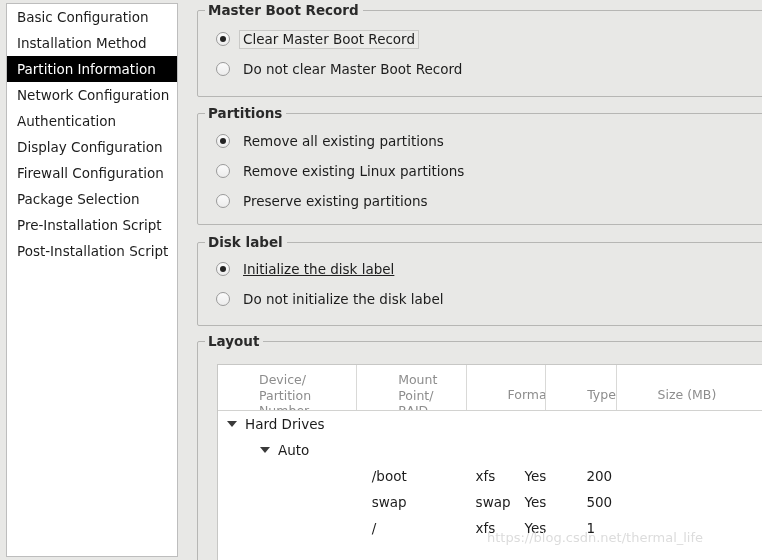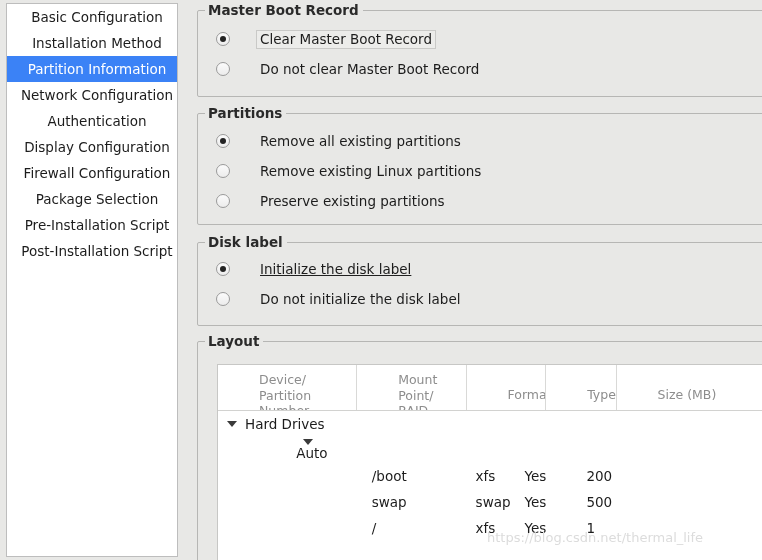--- a/index.html
+++ b/index.html
@@ -21,33 +21,32 @@
   #sidebar {
     position: absolute;
     left: 6px;
     top: 3px;
     width: 172px;
     height: 554px;
     background: #ffffff;
     border: 1px solid #bdbdbd;
     box-sizing: border-box;
     overflow: hidden;
-    text-align: center;
   }
   .side-item {
     height: 26px;
     line-height: 26px;
     padding-left: 10px;
     font-size: 13.5px;
     color: #1c1c1c;
     white-space: nowrap;
     box-sizing: border-box;
   }
   .side-item.selected {
-    background: #3b82f6;
+    background: #000000;
     color: #ffffff;
   }
 
   
   #content {
     position: absolute;
     left: 190px;
     top: 0;
     width: 572px;
     height: 560px;
@@ -98,21 +97,21 @@
     content: "";
     position: absolute;
     width: 6px;
     height: 6px;
     border-radius: 50%;
     background: #232323;
     left: 3px;
     top: 3px;
   }
   .radio-label {
-    margin-left: 26px;
+    margin-left: 9px;
     font-size: 13.5px;
     color: #1c1c1c;
     white-space: nowrap;
     padding: 1px 3px;
     border: 1px solid transparent;
     line-height: 15px;
   }
   .radio-row.focused .radio-label {
     border: 1px solid #c9c9c7;
     background: #ececea;
@@ -269,21 +268,21 @@
           <span class="arrow"></span>
           <span>Hard Drives</span>
         </div>
         <div class="tcell" style="width:104px;"></div>
         <div class="tcell" style="width:49px;"></div>
         <div class="tcell" style="width:62px;"></div>
         <div class="tcell" style="width:254px;"></div>
       </div>
 
       <div class="trow">
-        <div class="tcell tree-cell" style="width:146px; padding-left:42px;flex-direction:column;">
+        <div class="tcell tree-cell" style="width:146px; padding-left:42px;">
           <span class="arrow"></span>
           <span>Auto</span>
         </div>
         <div class="tcell" style="width:104px;"></div>
         <div class="tcell" style="width:49px;"></div>
         <div class="tcell" style="width:62px;"></div>
         <div class="tcell" style="width:254px;"></div>
       </div>
 
       <div class="trow">

